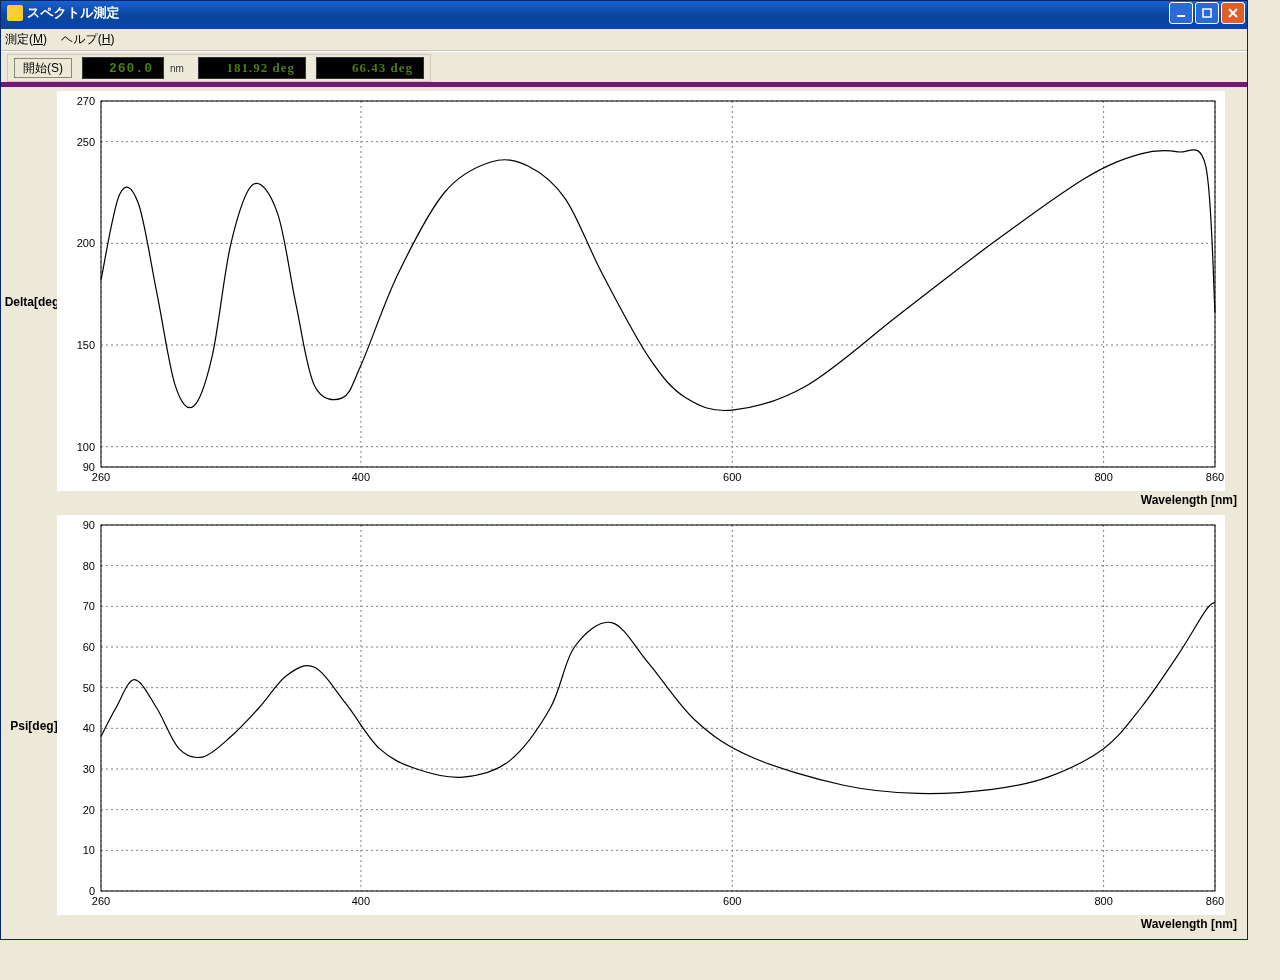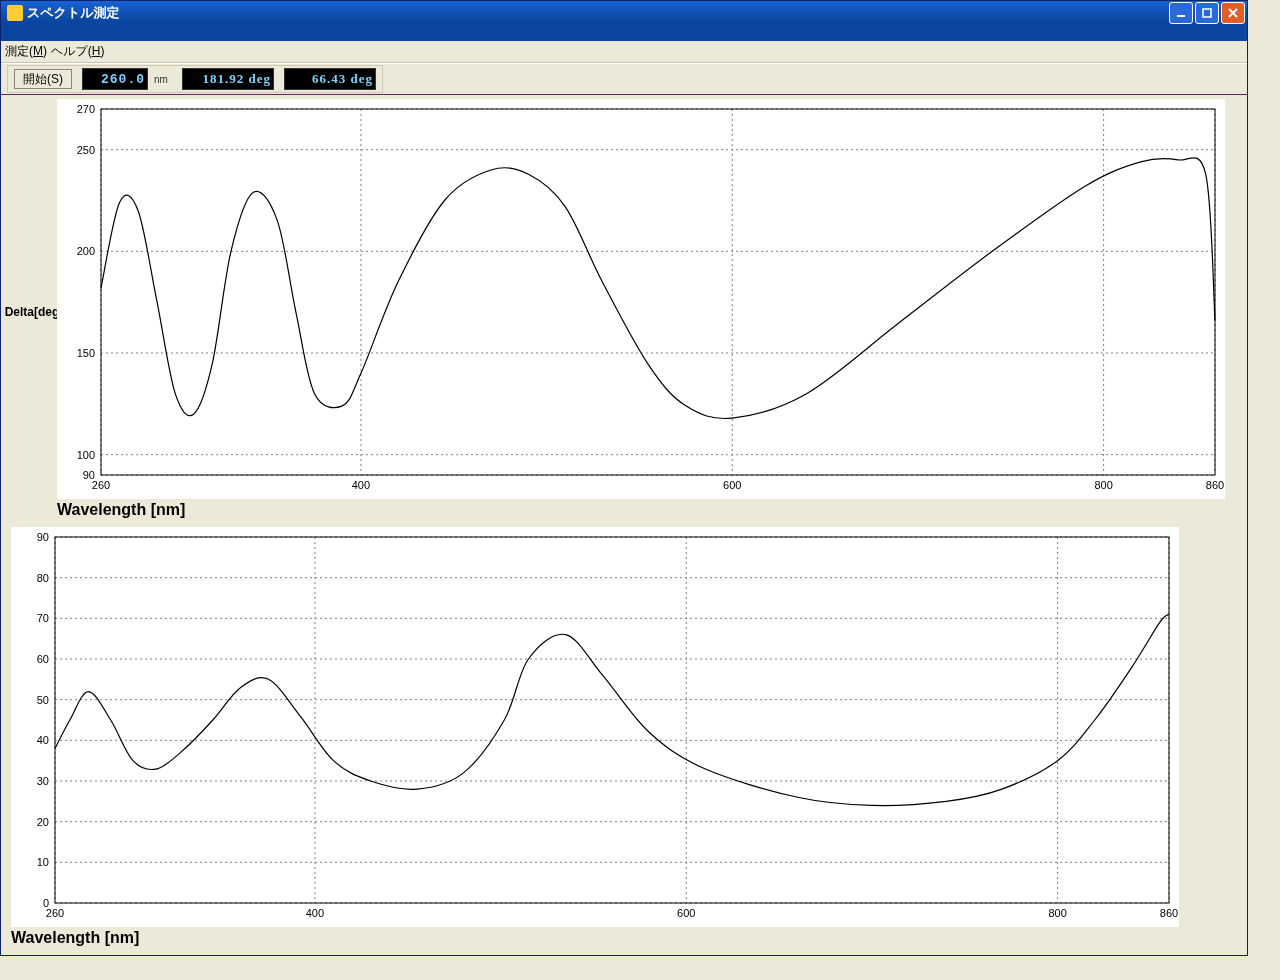--- a/index.html
+++ b/index.html
@@ -1,43 +1,43 @@
 <!DOCTYPE html>
 <html><head>
 <meta charset="utf-8">
 <style>
   html,body{margin:0;padding:0;font-family:"MS UI Gothic","Meiryo",sans-serif;font-size:12px;background:#ece9d8;}
   .window{width:1248px;height:auto;border:1px solid #0a246a;box-sizing:border-box;background:#ece9d8;}
-  .titlebar{height:24px;background:linear-gradient(to bottom,#1862d4 0%,#0a46a0 50%,#0a46a0 100%);color:#fff;display:flex;align-items:center;padding:0 2px 16px 6px;font-size:13px;font-weight:bold;}
+  .titlebar{height:24px;background:linear-gradient(to bottom,#1862d4 0%,#0a46a0 50%,#0a46a0 100%);color:#fff;display:flex;align-items:center;padding:0 2px 4px 6px;font-size:13px;font-weight:bold;}
   .titlebar .icon{width:16px;height:16px;margin-right:4px;background:#ffcc33;border-radius:2px;display:inline-block;}
   .titlebar .spacer{flex:1;}
   .tbtn{width:22px;height:20px;margin-left:2px;border:1px solid #fff;border-radius:3px;display:flex;align-items:center;justify-content:center;cursor:pointer;}
   .tbtn.min,.tbtn.max{background:#2a6ad6;}
   .tbtn.close{background:#e25e29;}
   .tbtn svg{display:block;}
-  .menubar{height:21px;background:#ece9d8;border-bottom:1px solid #c5c2b8;display:flex;align-items:center;padding-left:4px;gap:4px;}
+  .menubar{height:21px;background:#ece9d8;border-bottom:1px solid #c5c2b8;display:flex;align-items:center;padding-left:4px;gap:14px;}
   .menubar span{cursor:default;}
   .menubar u{text-decoration:underline;}
-  .toolbar{height:30px;border-top:1px solid #fff;border-bottom:1px solid #701a75;background:#ece9d8;display:flex;align-items:center;padding:0 6px;gap:8px;}
+  .toolbar{height:30px;border-top:1px solid #fff;border-bottom:5px solid #701a75;background:#ece9d8;display:flex;align-items:flex-end;padding:0 6px;gap:8px;}
   .toolbar-inner{border:1px solid #cfcab5;padding:2px 6px;display:flex;align-items:center;gap:10px;background:#ece9d8;}
   .startbtn{height:20px;padding:0 8px;border:1px solid #8a867a;background:#ece9d8;cursor:pointer;font-size:12px;display:flex;align-items:center;}
-  .lcd{height:20px;background:#000;color:#7dd3fc;font-family:"Courier New",monospace;font-weight:bold;font-size:13px;display:flex;align-items:center;justify-content:flex-end;padding:0 2px;border:1px solid #333;min-width:60px;letter-spacing:1px;}
+  .lcd{height:20px;background:#000;color:#4d7c0f;font-family:"Courier New",monospace;font-weight:bold;font-size:13px;display:flex;align-items:center;justify-content:flex-end;padding:0 10px;border:1px solid #333;min-width:60px;letter-spacing:1px;}
   .lcd.wide{min-width:86px;font-family:Liberation Serif, serif;}
   .unit{font-size:10px;color:#333;margin-left:-4px;margin-right:4px;}
   .plots{padding:4px 10px 0 10px;background:#ece9d8;}
   .plot-wrap{display:flex;align-items:stretch;margin-bottom:2px;}
   .ylabel{width:46px;display:flex;align-items:center;justify-content:center;font-size:12px;font-weight:bold;}
   .ylabel span{writing-mode:horizontal-tb;}
   .chart-col{flex:1;}
   svg.chart{display:block;background:#fff;}
   .axis-text{font-size:11px;fill:#000;}
   .grid line{stroke:#808080;stroke-dasharray:2 3;stroke-width:1;}
   .frame{stroke:#000;fill:none;stroke-width:1;}
   .curve{stroke:#000;fill:none;stroke-width:1.2;}
-  .xlabel{text-align:left;font-size:16px;font-weight:bold;padding:2px 0 6px 0;}
+  .xlabel{text-align:right;font-size:12px;font-weight:bold;padding:2px 0 6px 0;}
 </style>
 </head>
 <body>
 
 <div class="window">
 
   <div class="titlebar">
     <span class="icon"></span>
     <span>スペクトル測定</span>
     <span class="spacer"></span>
@@ -107,20 +107,23 @@
             <text class="axis-text" x="675.2666666666667" y="390" text-anchor="middle">600</text>
             <text class="axis-text" x="1046.6" y="390" text-anchor="middle">800</text>
             <text class="axis-text" x="1158" y="390" text-anchor="middle">860</text>
             <path class="curve" d="M44 188.93333333333334 C 47.09444444444444 174.7, 56.37777777777777 116.41111111111108, 62.56666666666666 103.5333333333333 C 68.75555555555555 90.65555555555552, 74.94444444444443 95.40000000000002, 81.13333333333333 111.66666666666669 C 87.32222222222222 127.93333333333335, 93.51111111111112 170.63333333333333, 99.7 201.13333333333333 C 105.88888888888889 231.63333333333333, 112.07777777777778 275.6888888888889, 118.26666666666667 294.6666666666667 C 124.45555555555555 313.64444444444445, 130.64444444444442 320.08333333333337, 136.83333333333331 315 C 143.0222222222222 309.91666666666663, 149.2111111111111 291.2777777777777, 155.4 264.16666666666663 C 161.5888888888889 237.05555555555551, 167.1588888888889 180.79999999999998, 173.96666666666667 152.33333333333331 C 180.77444444444444 123.86666666666666, 188.51055555555556 98.45, 196.24666666666667 93.36666666666667 C 203.98277777777778 88.28333333333335, 213.26611111111112 101.8388888888889, 220.38333333333333 121.83333333333334 C 227.50055555555554 141.82777777777778, 232.7611111111111 184.52777777777777, 238.95 213.33333333333334 C 245.13888888888889 242.1388888888889, 249.78055555555554 279.0777777777778, 257.51666666666665 294.6666666666667 C 265.25277777777774 310.2555555555556, 277.6305555555556 310.2555555555556, 285.3666666666667 306.8666666666667 C 293.10277777777776 303.47777777777776, 294.65 295.00555555555553, 303.93333333333334 274.3333333333333 C 313.2166666666667 253.6611111111111, 327.14166666666665 211.63888888888889, 341.06666666666666 182.83333333333334 C 354.9916666666667 154.0277777777778, 372.0111111111111 120.13888888888889, 387.48333333333335 101.5 C 402.9555555555556 82.86111111111111, 419.97499999999997 75.40555555555555, 433.9 71 C 447.825 66.59444444444445, 458.65555555555557 68.96666666666665, 471.03333333333336 75.06666666666666 C 483.41111111111115 81.16666666666667, 495.7888888888889 89.63888888888891, 508.1666666666667 107.60000000000002 C 520.5444444444445 125.56111111111113, 531.375 156.4, 545.3 182.83333333333334 C 559.2249999999999 209.26666666666668, 577.7916666666665 245.52777777777777, 591.7166666666666 266.2 C 605.6416666666667 286.8722222222222, 614.925 298.05555555555554, 628.85 306.8666666666667 C 642.7750000000001 315.6777777777778, 655.1527777777778 321.1, 675.2666666666667 319.06666666666666 C 695.3805555555555 317.0333333333333, 721.6833333333333 310.59444444444443, 749.5333333333333 294.6666666666667 C 777.3833333333333 278.73888888888894, 811.4222222222222 247.22222222222223, 842.3666666666667 223.5 C 873.3111111111111 199.77777777777777, 904.2555555555556 175.03888888888886, 935.2 152.33333333333331 C 966.1444444444445 129.62777777777777, 1003.2777777777777 102.17777777777776, 1028.0333333333333 87.26666666666665 C 1052.7888888888888 72.35555555555554, 1068.2611111111112 67.27222222222223, 1083.7333333333333 62.866666666666674 C 1099.2055555555555 58.461111111111116, 1110.0361111111113 58.79999999999998, 1120.8666666666668 60.833333333333314 C 1131.6972222222223 62.866666666666646, 1142.5277777777778 48.29444444444444, 1148.7166666666667 75.06666666666666 C 1154.9055555555556 101.83888888888889, 1156.4527777777778 197.06666666666666, 1158 221.46666666666667"></path>
           </svg>
         <div class="xlabel">Wavelength [nm]</div>
       </div>
     </div>
 
     <div class="plot-wrap">
+      <div class="ylabel">
+          <span>Psi[deg]</span>
+        </div>
       <div class="chart-col">
         <svg class="chart" id="chart1" width="1168" height="400">
             <g class="grid">
               <line x1="44" x2="1158" y1="376" y2="376"></line>
               <line x1="44" x2="1158" y1="335.3333333333333" y2="335.3333333333333"></line>
               <line x1="44" x2="1158" y1="294.6666666666667" y2="294.6666666666667"></line>
               <line x1="44" x2="1158" y1="254" y2="254"></line>
               <line x1="44" x2="1158" y1="213.33333333333334" y2="213.33333333333334"></line>
               <line x1="44" x2="1158" y1="172.66666666666666" y2="172.66666666666666"></line>
               <line x1="44" x2="1158" y1="132" y2="132"></line>

